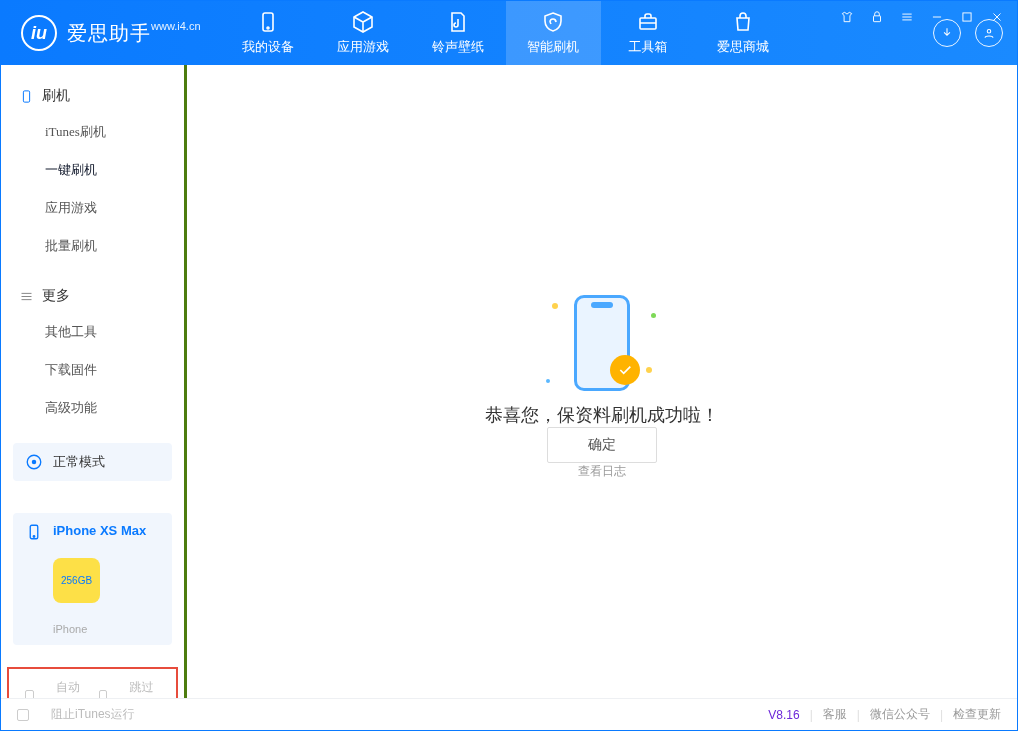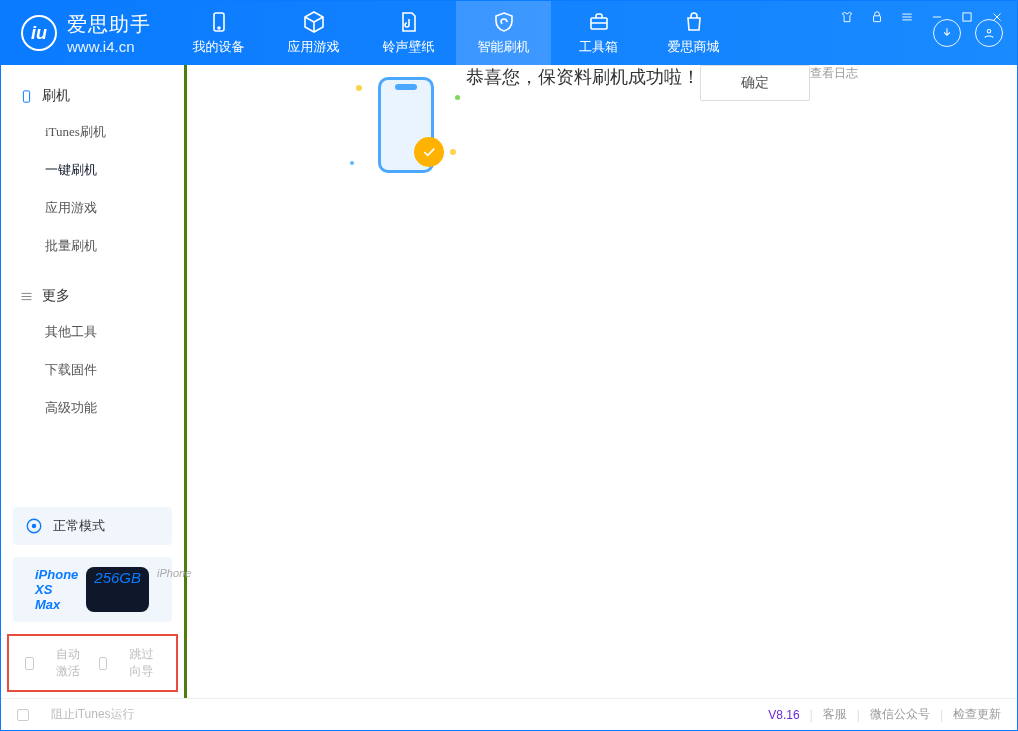--- a/index.html
+++ b/index.html
@@ -3,23 +3,23 @@
 <meta charset="utf-8">
 <style>
 * { margin: 0; padding: 0; box-sizing: border-box; font-family: "Microsoft YaHei", Arial, sans-serif; }
 body { background: #fff; }
 .app-window { width: 1018px; height: 731px; border: 1px solid #0a7aff; display: flex; flex-direction: column; }
 
 
 .header { height: 64px; background: linear-gradient(90deg, #0a7aff 0%, #1a8aff 100%); display: flex; align-items: center; color: #fff; }
 .logo-area { display: flex; align-items: center; padding: 0 20px; gap: 10px; }
 .logo-icon { width: 36px; height: 36px; border: 2px solid #fff; border-radius: 50%; display: flex; align-items: center; justify-content: center; font-weight: bold; font-style: italic; font-size: 18px; }
-.logo-text { display: flex; flex-direction: column; }
+.logo-text { display: flex; }
 .logo-name { font-size: 20px; font-weight: 500; letter-spacing: 1px; }
-.logo-url { font-size: 15px; opacity: .9; }
+.logo-url { font-size: 11px; opacity: .9; }
 .nav-tabs { display: flex; height: 100%; }
 .nav-tab { width: 95px; height: 100%; display: flex; flex-direction: column; align-items: center; justify-content: center; cursor: pointer; gap: 4px; font-size: 13px; }
 .nav-tab.active { background: rgba(255,255,255,.18); }
 .nav-tab svg { width: 24px; height: 24px; fill: none; stroke: #fff; stroke-width: 1.6; }
 .header-spacer { flex: 1; }
 .header-right { display: flex; align-items: center; gap: 14px; padding-right: 14px; }
 .circle-btn { width: 28px; height: 28px; border: 1.5px solid rgba(255,255,255,.9); border-radius: 50%; display: flex; align-items: center; justify-content: center; cursor: pointer; }
 .circle-btn svg { width: 14px; height: 14px; stroke: #fff; fill: none; stroke-width: 1.8; }
 .win-controls { position: absolute; top: 6px; right: 10px; display: flex; gap: 10px; }
 .win-btn { width: 20px; height: 20px; cursor: pointer; display: flex; align-items: center; justify-content: center; }
@@ -30,34 +30,34 @@
 .body { flex: 1; display: flex; background: #fff; overflow: hidden; }
 .sidebar { width: 186px; border-right: 3px solid #4d7c0f; display: flex; flex-direction: column; }
 .side-section { padding: 14px 0 0 0; }
 .side-head { display: flex; align-items: center; gap: 8px; padding: 8px 18px; font-size: 14px; color: #333; }
 .side-head svg { width: 15px; height: 15px; stroke: #888; fill: none; stroke-width: 1.6; }
 .side-head.device svg { stroke: #0a7aff; }
 .side-items { }
 .side-item { padding: 10px 18px 10px 44px; font-size: 13px; color: #555; cursor: pointer; font-family: Liberation Serif, serif; }
 .side-item.active { color: #0f172a; }
 .side-fill { flex: 1; }
-.mode-card, .device-card { margin: 6px 12px; background: #f1f6fd; border-radius: 4px; padding: 10px 12px; display: flex; align-items: center; gap: 10px; }
+.mode-card, .device-card { margin: 16px 12px; background: #f1f6fd; border-radius: 4px; padding: 10px 12px; display: flex; align-items: center; gap: 10px; }
 .mode-card svg, .device-card svg { width: 18px; height: 18px; stroke: #0a7aff; fill: none; stroke-width: 1.8; }
 .mode-text { font-size: 13px; color: #333; font-weight: 500; }
 .device-card { flex-direction: row; align-items: flex-start; }
-.device-info { display: flex; flex-direction: row; gap: 8px; font-style: italic; }
+.device-info { display: flex; flex-direction: column; gap: 20px; }
 .device-name { font-size: 13px; color: #0a7aff; font-weight: 600; }
-.device-cap { font-size: 15px; color: #0a7aff; background: #0f172a; padding: 2px 8px; border-radius: 8px; width: fit-content; }
+.device-cap { font-size: 10px; color: #0a7aff; background: #fde047; padding: 17px 8px; border-radius: 8px; width: fit-content; }
 .device-type { font-size: 11px; color: #aaa; }
 .checkbox-row { display: flex; gap: 12px; padding: 10px 16px; border: 2px solid #e74c3c; margin: 6px; }
 .cb { display: flex; align-items: center; gap: 22px; font-size: 12px; color: #bbb; }
 .cb-box { width: 13px; height: 13px; border: 1px solid #ccc; border-radius: 2px; }
 
 
-.main { flex: 1; display: flex; flex-direction: row; align-items: flex-start; justify-content: center; }
+.main { flex: 1; display: flex; flex-direction: column; align-items: center; justify-content: center; }
 .phone-illust { position: relative; width: 120px; height: 120px; display: flex; align-items: center; justify-content: center; }
 .dots { position: absolute; width: 6px; height: 6px; background: #ffd24d; border-radius: 50%; }
 .d1 { top: 20px; left: 10px; } .d2 { top: 30px; right: 6px; background:#7ed957; width:5px; height:5px; }
 .d3 { bottom: 20px; left: 4px; background:#5ab8ff; width:4px; height:4px; } .d4 { bottom: 30px; right: 10px; }
 .phone { width: 56px; height: 96px; border: 3px solid #4aa8ff; border-radius: 10px; background: #eaf4ff; position: relative; }
 .phone::before { content:""; position:absolute; top:4px; left:50%; transform:translateX(-50%); width:22px; height:6px; background:#4aa8ff; border-radius:3px; }
 .check-badge { position: absolute; bottom: 18px; right: 22px; width: 30px; height: 30px; background: #ffb300; border-radius: 50%; display:flex; align-items:center; justify-content:center; }
 .check-badge svg { width:16px; height:16px; stroke:#fff; stroke-width:2.5; fill:none; }
 .success-text { font-size: 18px; color: #333; }
 .ok-btn { padding: 8px 40px; border: 1px solid #ddd; background: #fff; font-size: 14px; color: #555; cursor: pointer; border-radius: 2px; }

